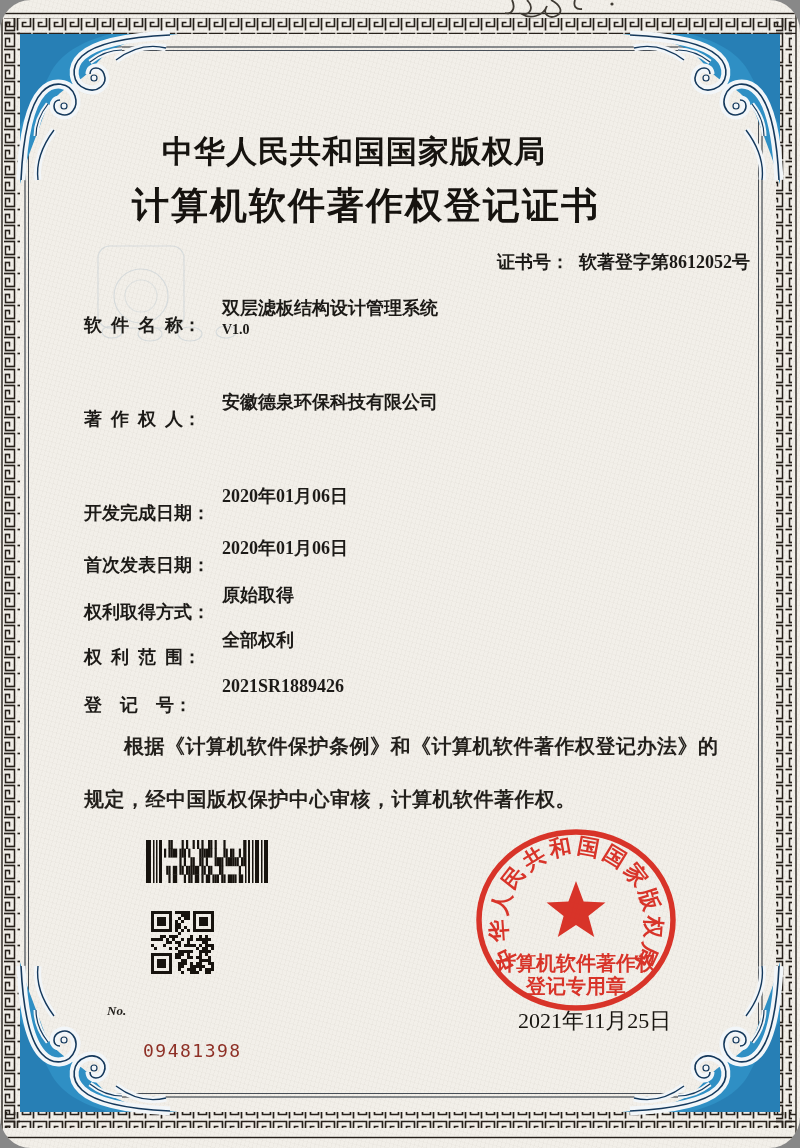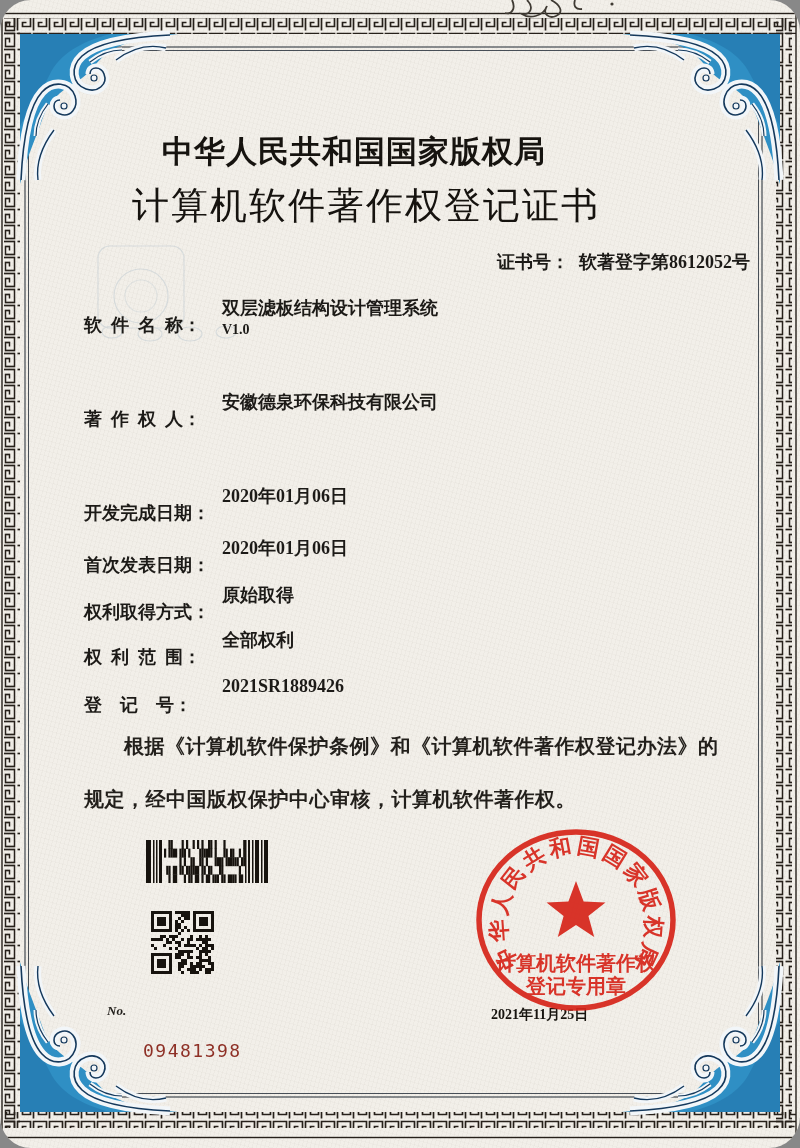--- a/index.html
+++ b/index.html
@@ -16,39 +16,39 @@
     color:#1c1a17;
     border-radius:31px;
   }
   .abs{position:absolute;white-space:nowrap;}
   svg{display:block;}
   .frame-svg{position:absolute;left:0;top:0;pointer-events:none;}
 
   .authority-title{left:4px;top:131px;width:700px;text-align:center;
     font-size:31px;font-weight:bold;letter-spacing:1px;color:#16130f;}
   .certificate-title{left:16px;top:181px;width:700px;text-align:center;
-    font-size:37px;font-weight:normal;letter-spacing:2px;color:#16130f;}
+    font-size:37px;font-weight:bold;letter-spacing:2px;color:#16130f;}
   .cert-no-row{left:497px;top:250px;font-size:18px;font-weight:bold;}
   .cert-no-row .lbl{margin-right:10px;}
 
   .flabel{position:absolute;left:84px;top:18px;font-size:18px;font-weight:bold;white-space:nowrap;}
   .fvalue{position:absolute;left:222px;top:1px;font-size:18px;font-weight:bold;white-space:nowrap;}
   .field-row{position:absolute;left:0;width:100%;height:24px;}
 
   .version-line{left:222px;top:322px;font-size:14px;font-weight:bold;}
 
   .statement-line{left:84px;width:680px;font-size:20px;font-weight:600;
     letter-spacing:0.5px;color:#221f1b;}
   .indent{text-indent:2em;}
 
   .serial-label{left:107px;top:1003px;font-size:13px;font-weight:bold;color:#23201c;font-style:italic;}
   .serial-number{left:143px;top:1004px;font-size:18px;letter-spacing:1.5px;
     font-family:"DejaVu Sans Mono","Liberation Mono",monospace;color:#8e3026;margin-top:36px;}
 
-  .issue-date{left:491px;top:1006px;font-size:14px;font-weight:bold;color:#17140f;}
+  .issue-date{left:518px;top:1006px;font-size:22px;font-weight:normal;color:#17140f;}
 
   .barcode-svg{position:absolute;left:146px;top:840px;}
   .qr-svg{position:absolute;left:151px;top:911px;}
   .seal-svg{position:absolute;left:470px;top:820px;pointer-events:none;}
 </style>
 </head>
 <body>
 
 <div class="page">
 

